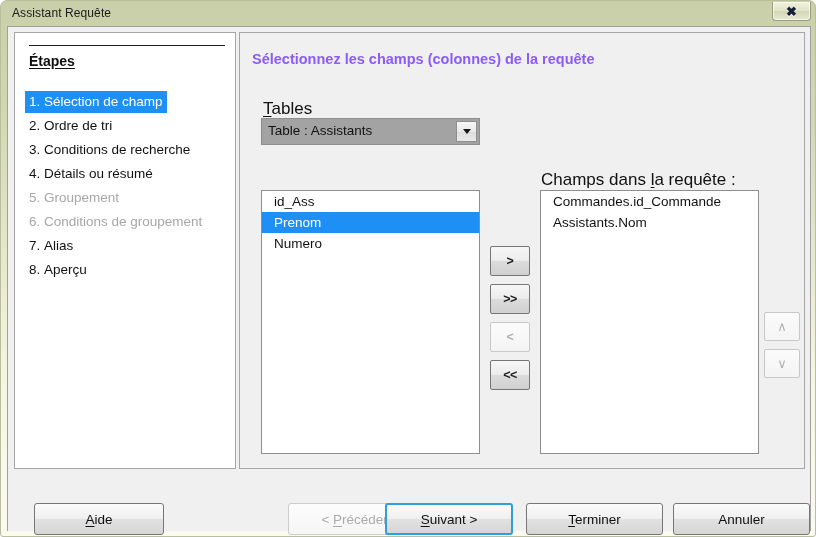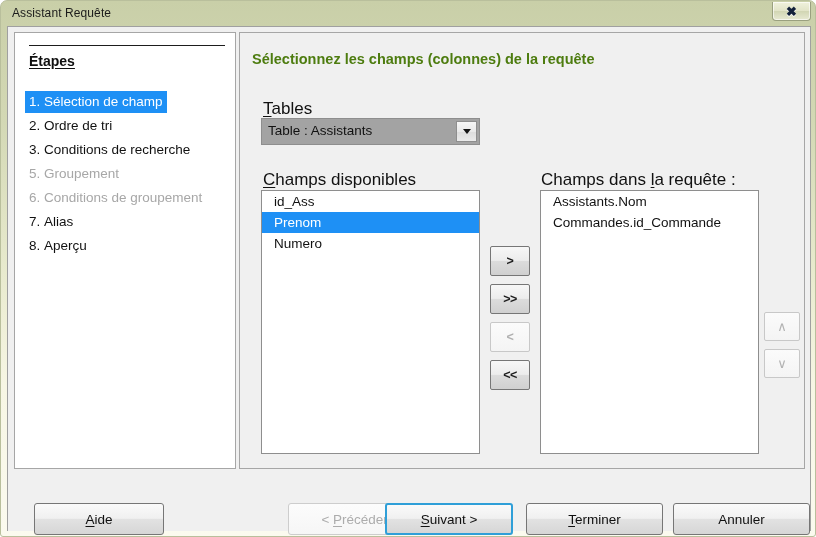--- a/index.html
+++ b/index.html
@@ -136,21 +136,21 @@
     width: 566px; height: 437px;
     box-sizing: border-box;
     background: #f0f0f0;
     border: 1px solid #a6a6a6;
   }
   #main-heading {
     position: absolute;
     left: 12px; top: 18px;
     font-size: 14.5px;
     font-weight: bold;
-    color: #4d7c0f;
+    color: #8b5cf6;
     white-space: nowrap;
   }
 
   .field-label {
     position: absolute;
     font-size: 17px;
     color: #111111;
     white-space: nowrap;
   }
   .acc { text-decoration: underline; text-underline-offset: 2px; }
@@ -330,20 +330,25 @@
             <span class="num">2.</span><span>Ordre de tri</span>
           </div>
         </div>
 
         <div class="step-row">
           <div class="step">
             <span class="num">3.</span><span>Conditions de recherche</span>
           </div>
         </div>
 
+        <div class="step-row">
+          <div class="step">
+            <span class="num">4.</span><span>Détails ou résumé</span>
+          </div>
+        </div>
 
         <div class="step-row">
           <div class="step disabled">
             <span class="num">5.</span><span>Groupement</span>
           </div>
         </div>
 
         <div class="step-row">
           <div class="step disabled">
             <span class="num">6.</span><span>Conditions de groupement</span>
@@ -371,33 +376,32 @@
 
       <div class="field-label" id="tables-label"><span class="acc">T</span><span>ables</span></div>
 
       <div id="tables-combo">
         <div id="tables-combo-value">Table : Assistants</div>
         <div id="tables-combo-button">
           <span class="caret"></span>
         </div>
       </div>
 
-      <div class="field-label" id="avail-label"><span class="acc">C</span><span>hamps disponibles</span></div>
 
       <div class="listbox" id="avail-list">
         <div class="lb-item">id_Ass</div>
         <div class="lb-item selected">Prenom</div>
         <div class="lb-item">Numero</div>
       </div>
 
       <div class="field-label" id="query-label"><span>Champs dans </span><span class="acc">l</span><span>a requête :</span></div>
 
       <div class="listbox" id="query-list">
+        <div class="lb-item">Commandes.id_Commande</div>
         <div class="lb-item">Assistants.Nom</div>
-        <div class="lb-item">Commandes.id_Commande</div>
       </div>
 
       <div class="xfer-btn" id="xfer-add">&gt;</div>
       <div class="xfer-btn" id="xfer-addall">&gt;&gt;</div>
       <div class="xfer-btn disabled" id="xfer-rem">&lt;</div>
       <div class="xfer-btn" id="xfer-remall">&lt;&lt;</div>
 
     </div>
 
     <div class="order-btn" id="order-up">∧</div>

